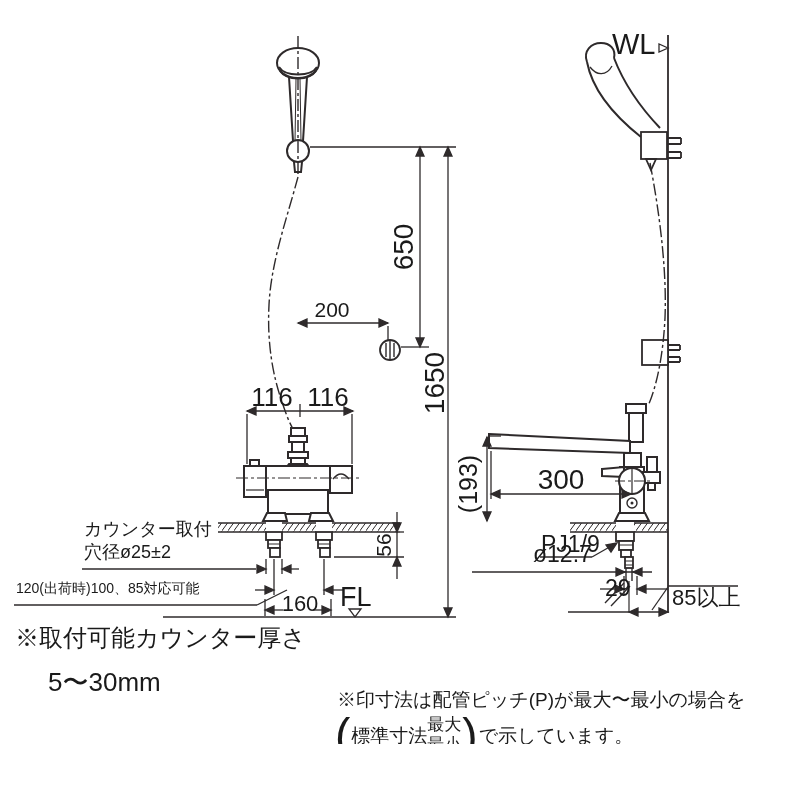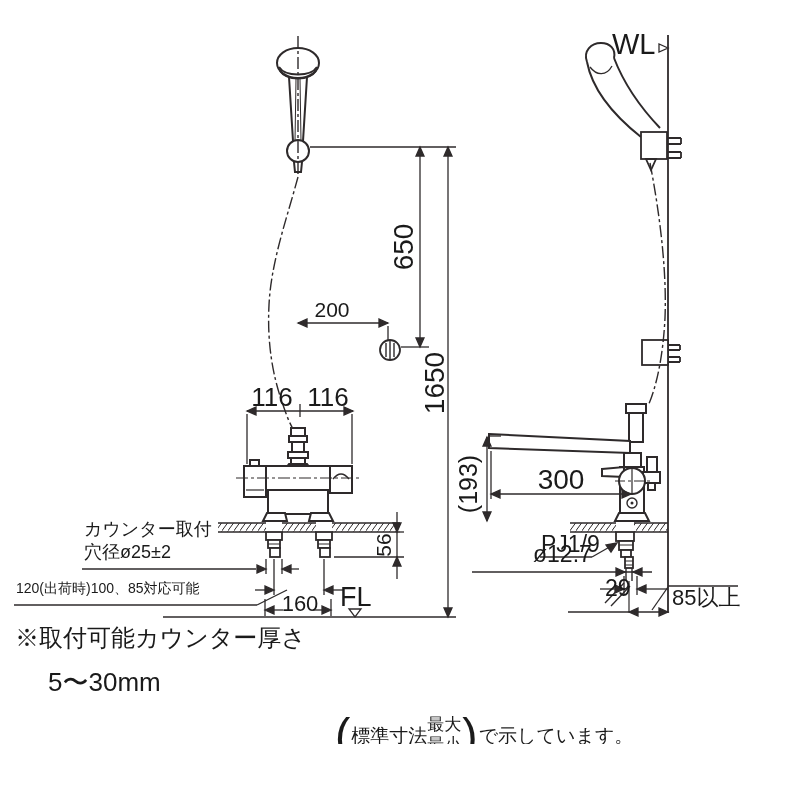--- a/index.html
+++ b/index.html
@@ -240,20 +240,21 @@
 
 <div class="txt ctr" style="left:561px;top:480px;font-size:28px;">300</div>
 <div class="txt rot" style="left:468px;top:484px;font-size:25px;">(193)</div>
 <div class="txt" style="left:485px;top:543px;font-size:23px;margin-left:48px;">ø12.7</div>
 <div class="txt" style="left:541px;top:533px;font-size:23px;">PJ1/9</div>
 <div class="txt" style="left:570px;top:577px;font-size:23px;margin-left:35px;">29</div>
 <div class="txt" style="left:672px;top:567px;font-size:22px;margin-top:20px;">85以上</div>
 
 <div class="txt" style="left:15px;top:626px;font-size:24px;">※取付可能カウンター厚さ</div>
 <div class="txt" style="left:48px;top:661px;font-size:26px;margin-top:8px;">5〜30mm</div>
+<div class="txt" style="left:337px;top:690px;font-size:19px;">※印寸法は配管ピッチ(P)が最大〜最小の場合を</div>
 <div class="txt frac" style="left:334px;top:712px;">
   <span class="paren">(</span>
   <span class="small">標準寸法</span>
   <span class="stack">
     <span>最大</span>
     <span>最小</span>
   </span>
   <span class="paren">)</span>
   <span class="small">で示しています。</span>
 </div>

